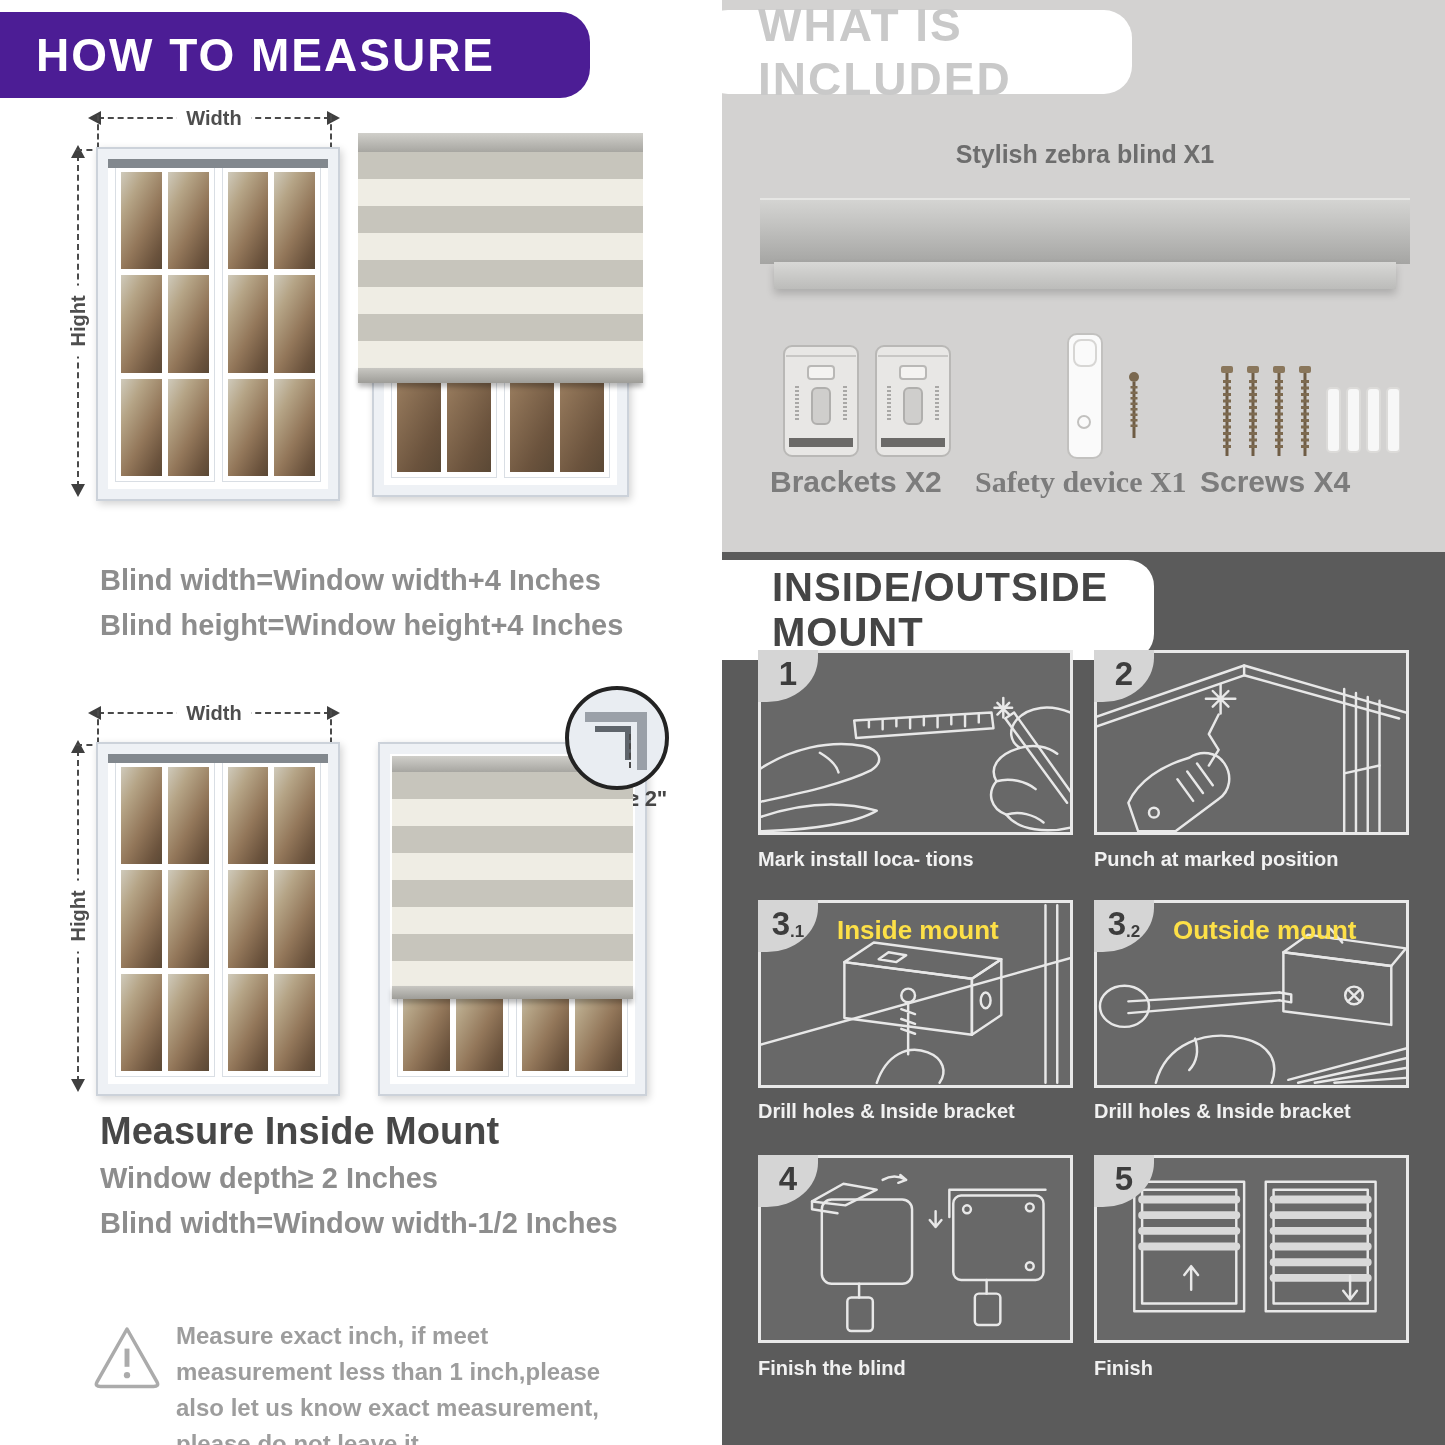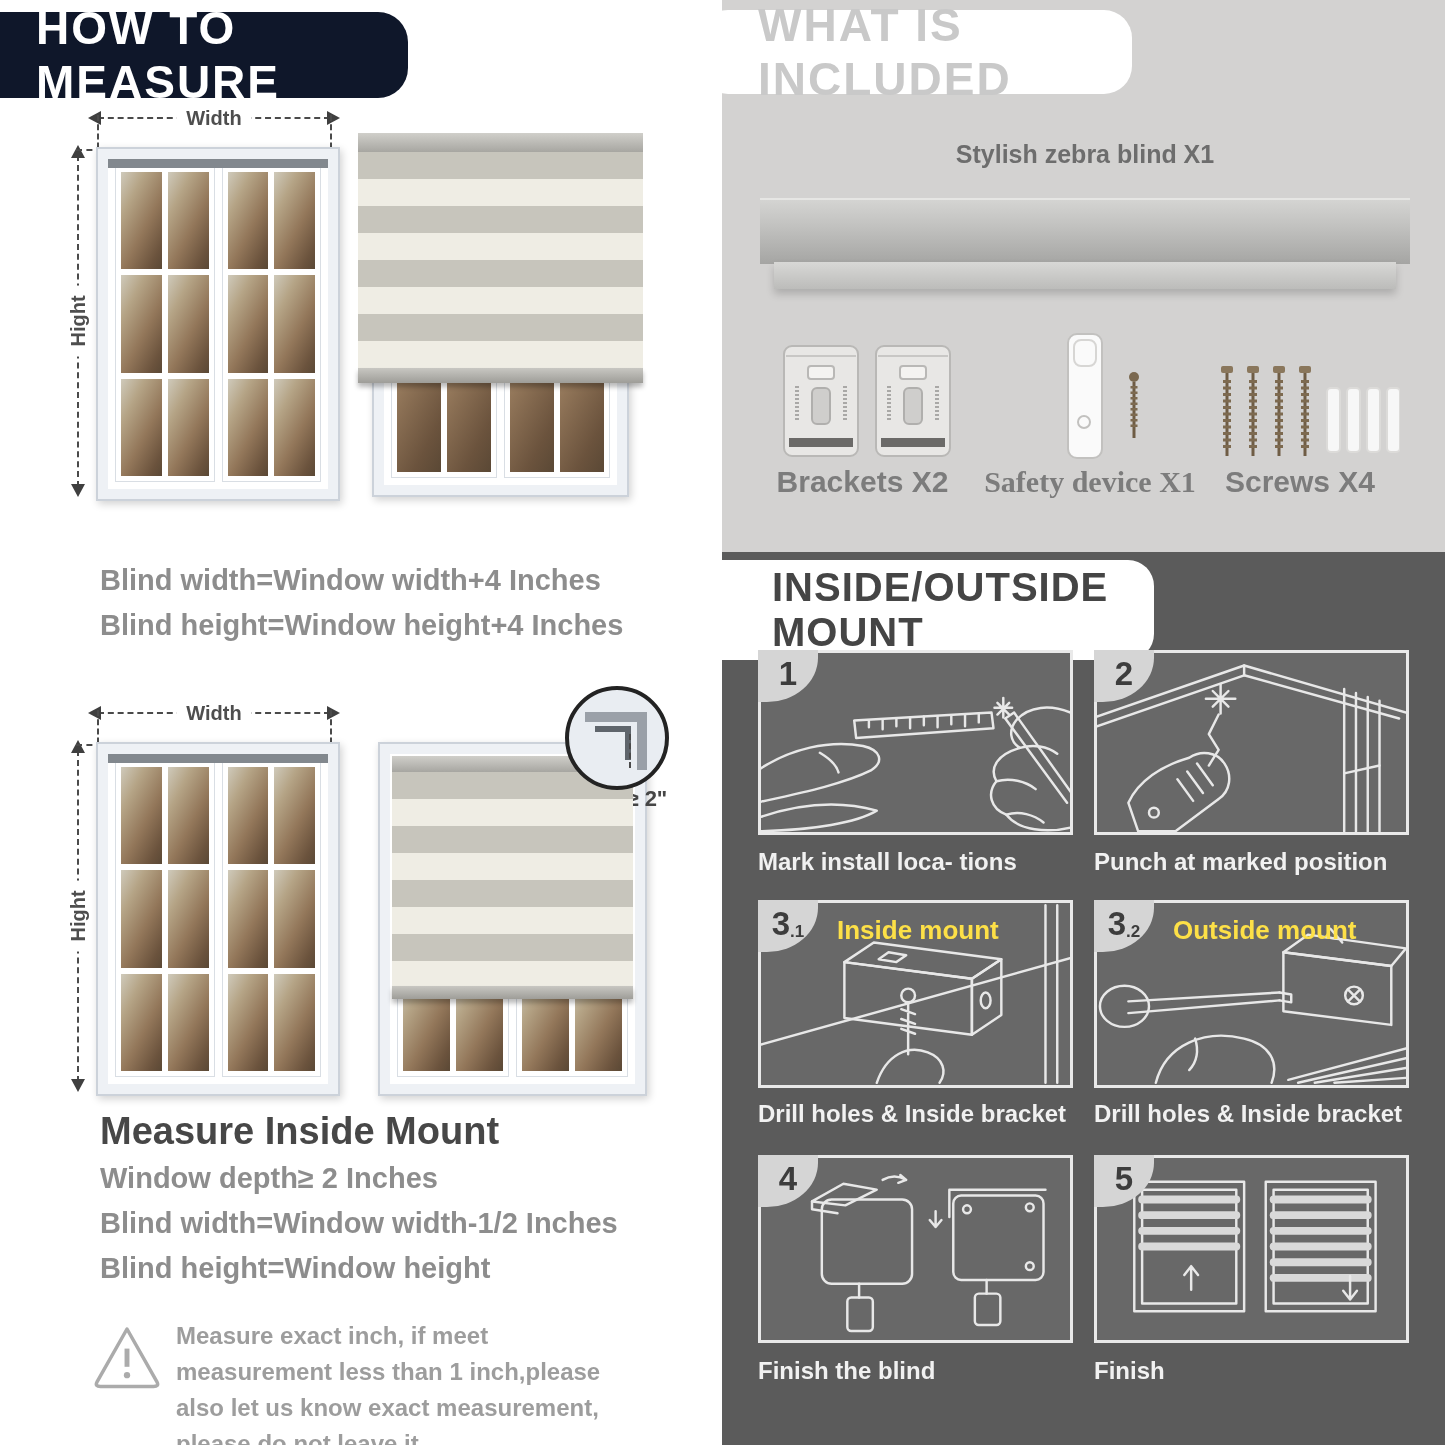--- a/index.html
+++ b/index.html
@@ -1,21 +1,21 @@
 <!DOCTYPE html>
 <html><head>
 <meta charset="utf-8">
 <style>
   html,body{margin:0;padding:0;background:#fff;}
   .page{position:relative;width:1445px;height:1445px;background:#fff;overflow:hidden;
         font-family:"Liberation Sans",sans-serif;}
   .abs{position:absolute;}
 
   
-  .hdr-left{left:0;top:12px;width:408px;height:86px;background:#0f172a;
+  .hdr-left{left:0;top:12px;width:590px;height:86px;background:#4c1d95;
             border-radius:0 30px 30px 0;display:flex;align-items:center;}
   .hdr-left span{padding-left:36px;font-size:46px;font-weight:700;color:#fff;letter-spacing:2px;}
 
   .sec-title{font-size:38px;font-weight:700;color:#474747;}
   .sec-line{font-size:29px;font-weight:700;color:#8d8d8d;}
 
   
   .win{position:absolute;background:#eef1f5;border:2px solid #ccd2da;
        box-shadow:2px 3px 8px rgba(0,0,0,.18);}
   .win .inner{position:absolute;inset:10px;background:#fff;display:flex;gap:7px;padding:7px;box-sizing:border-box;}
@@ -66,35 +66,35 @@
   .wh-box{left:700px;top:10px;width:432px;height:84px;background:#fff;border-radius:28px;
           display:flex;align-items:center;}
   .wh-box span{padding-left:58px;font-size:46px;font-weight:700;color:#c9c9c9;letter-spacing:2px;}
   .sz-label{left:760px;top:140px;width:650px;text-align:center;font-size:25px;font-weight:700;color:#6d6d6d;}
   .rail-main{left:760px;top:198px;width:650px;height:64px;
              background:linear-gradient(180deg,#d4d4d2 0%,#c2c2c0 40%,#a5a5a3 100%);
              border-top:2px solid #e6e6e4;}
   .rail-sub{left:774px;top:262px;width:622px;height:27px;
             background:linear-gradient(180deg,#d8d8d6 0%,#bcbcba 100%);
             box-shadow:0 5px 8px rgba(0,0,0,.18);}
-  .item-label{position:absolute;top:465px;text-align:center;font-size:30px;font-weight:700;color:#7c7c7c;}
+  .item-label{position:absolute;top:465px;text-align:left;font-size:30px;font-weight:700;color:#7c7c7c;}
 
   .dark-panel{left:722px;top:552px;width:723px;height:893px;background:#5b5b5b;}
   .io-box{position:absolute;left:0;top:8px;width:432px;height:100px;background:#fff;
           border-radius:0 26px 26px 0;display:flex;align-items:center;}
   .io-box span{padding-left:50px;font-size:40px;font-weight:700;color:#454545;letter-spacing:1px;}
 
   .ip{position:absolute;width:315px;height:185px;border:3px solid #e9e9e9;background:#686868;box-sizing:border-box;}
   .ip svg.art{position:absolute;inset:0;width:100%;height:100%;}
   .badge{position:absolute;top:-3px;left:-3px;width:60px;height:52px;background:#d5d5d5;
          border-radius:0 0 85% 0;display:flex;justify-content:center;z-index:5;}
   .badge .n{font-size:33px;font-weight:700;color:#3d3d3d;line-height:48px;}
   .badge .sub{font-size:17px;font-weight:700;color:#3d3d3d;line-height:48px;margin-top:8px;}
   .ilabel{position:absolute;left:76px;top:12px;font-size:26px;font-weight:700;color:#fde047;z-index:5;}
-  .cap{position:absolute;width:340px;font-size:24px;font-weight:700;color:#f1f1f1;}
+  .cap{position:absolute;width:340px;font-size:20px;font-weight:700;color:#f1f1f1;}
 </style>
 </head>
 <body>
 
 <div class="page">
 
   <div class="abs hdr-left">
     <span>HOW TO MEASURE</span>
   </div>
 
@@ -230,21 +230,20 @@
       <div class="La"></div>
       <div class="Lb"></div>
       <div class="tick"></div>
     </div>
     <div class="depth-lbl" style="left:558px;top:86px;">Depth ≥ 2"</div>
   </div>
 
   <div class="abs sec-title" style="left:100px;top:1110px;">Measure Inside Mount</div>
   <div class="abs sec-line" style="left:100px;top:1162px;">Window depth≥ 2 Inches</div>
   <div class="abs sec-line" style="left:100px;top:1207px;">Blind width=Window width-1/2 Inches</div>
-  <div class="abs sec-line" style="left:100px;top:1252px;">Blind height=Window height</div>
 
   <svg class="abs" style="left:92px;top:1316px;" width="70" height="82" viewBox="0 0 100 96">
     <path d="M50,8 L93,84 Q96,90 88,90 L12,90 Q4,90 7,84 Z" fill="none" stroke="#ababab" stroke-width="5" stroke-linejoin="round"></path>
     <line x1="50" y1="36" x2="50" y2="62" stroke="#ababab" stroke-width="7"></line>
     <circle cx="50" cy="74" r="4.5" fill="#ababab"></circle>
   </svg>
   <div class="abs warn-text" style="left:176px;top:1318px;width:460px;">Measure exact inch, if meet measurement less than 1 inch,please also let us know exact measurement, please do not leave it</div>
 
   <div class="abs light-panel"></div>
 

